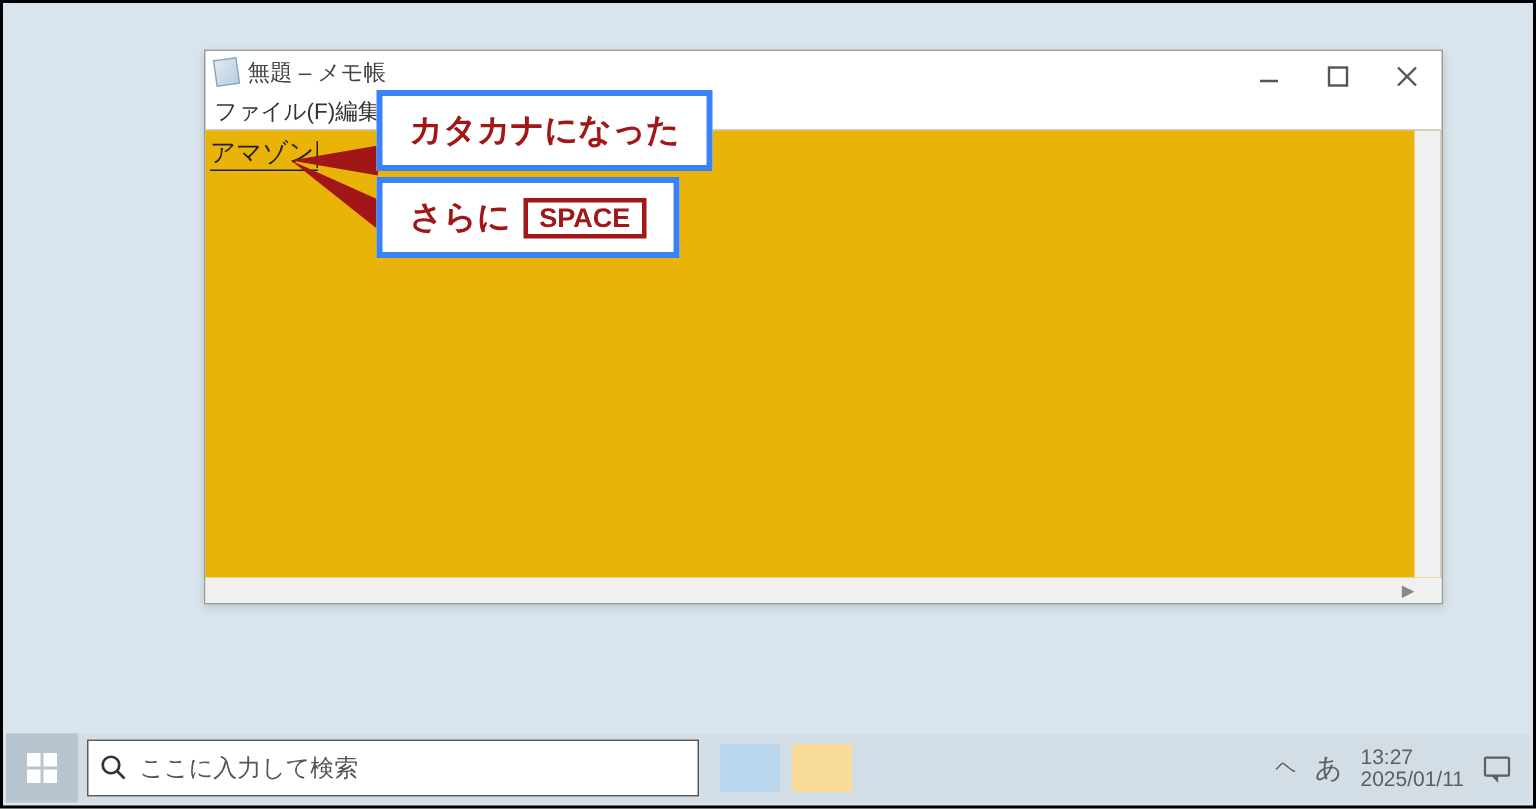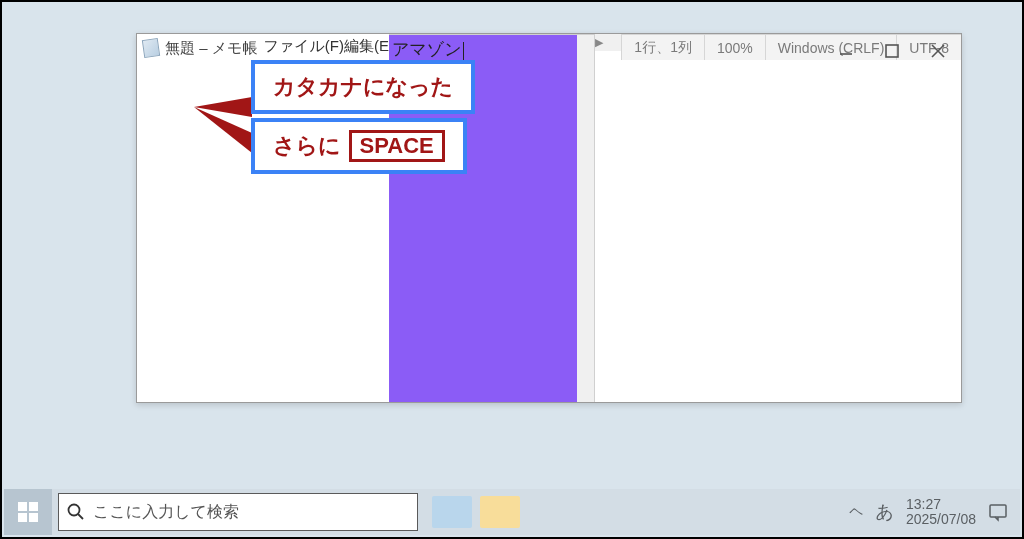--- a/index.html
+++ b/index.html
@@ -11,21 +11,21 @@
     overflow: hidden;
     border: 2px solid #000;
   }
   .window {
     position: absolute;
     left: 134px; top: 31px;
     width: 826px; height: 370px;
     background: #fff;
     border: 1px solid #9a9a9a;
     box-shadow: 0 2px 6px rgba(0,0,0,0.15);
-    display: flex; flex-direction: row;
+    display: flex; flex-direction: column;
   }
   .titlebar {
     height: 28px;
     display: flex; align-items: center;
     padding-left: 6px;
     font-size: 15px;
     color: #444;
   }
   .titlebar .doc-icon {
     width: 16px; height: 18px; margin-right: 6px;
@@ -48,21 +48,21 @@
     display: flex; align-items: center;
     padding-left: 6px;
     font-size: 15px;
     color: #333;
   }
   .editor {
     flex: 1;
     border-top: 1px solid #d0d0d0;
     border-right: 1px solid #d0d0d0;
     position: relative;
-    background: #8b5cf6;
+    background: #eab308;
     overflow: hidden;
   }
   .editor-text {
     position: absolute;
     left: 3px; top: 3px;
     font-size: 17px;
     color: #222;
     border-bottom: 1.5px solid #222;
     padding-bottom: 0px;
   }
@@ -105,41 +105,41 @@
     color: #a11616;
     font-size: 22px;
     font-weight: bold;
     padding: 8px 18px;
     display: flex; align-items: center;
     gap: 8px;
   }
   .callout .keybox {
     border: 3px solid #a11616;
     padding: 0px 8px;
-    font-size: 22px;
+    font-size: 18px;
   }
   .callout1 { left: 249px; top: 58px; }
   .callout2 { left: 249px; top: 116px; }
   
   .taskbar {
     position: absolute;
     left: 2px; right: 2px; bottom: 2px;
     height: 46px;
     background: #d3dde5;
     display: flex; align-items: center;
   }
   .start-btn {
     width: 48px; height: 46px;
     background: #b7c5d0;
     display:flex; align-items:center; justify-content:center;
   }
   .start-btn svg { fill:#fff; }
   .search-box {
     height: 38px;
-    width: 360px;
+    width: 408px;
     margin-left: 6px;
     background: #fff;
     border: 1.5px solid #5a5a5a;
     display:flex; align-items:center;
     padding-left: 8px;
     gap: 8px;
     font-size: 16px;
     color: #555;
   }
   .task-icons { display:flex; gap:8px; margin-left:14px; }
@@ -189,27 +189,20 @@
     <span>ファイル(F)</span>
     <span>編集(E</span>
   </div>
   <div class="editor">
     <span class="editor-text"><span>アマゾン</span><span class="cursor"></span></span>
     <div class="scroll-v"></div>
   </div>
   <div class="scroll-h-area">
     <span class="arrow">▶</span>
   </div>
-  <div class="statusbar">
-    <div class="spacer"></div>
-    <div class="cell">1行、1列</div>
-    <div class="cell">100%</div>
-    <div class="cell">Windows (CRLF)</div>
-    <div class="cell">UTF-8</div>
-  </div>
 </div>
 
 <svg style="position:absolute; left:190px; top:95px; pointer-events:none;" width="62" height="70">
   <polygon points="2,10 60,0 60,20" fill="#a11616"></polygon>
   <polygon points="2,10 60,36 60,56" fill="#a11616"></polygon>
 </svg>
 
 <div class="callout callout1">
   <span>カタカナになった</span>
 </div>
@@ -236,20 +229,20 @@
   </div>
   <div class="task-icons">
     <div class="ic ic-blue"></div>
     <div class="ic ic-yellow"></div>
   </div>
   <div class="tray">
     <span class="chevron">ヘ</span>
     <span class="ime">あ</span>
     <div class="clock">
       <div>13:27</div>
-      <div>2025/07/08</div>
+      <div>2025/01/11</div>
     </div>
     <svg width="20" height="20">
         <rect x="2" y="3" width="16" height="12" rx="1"></rect>
         <path d="M7 15 L10 18 L10 15"></path>
       </svg>
   </div>
 </div>
 
 </body></html>

